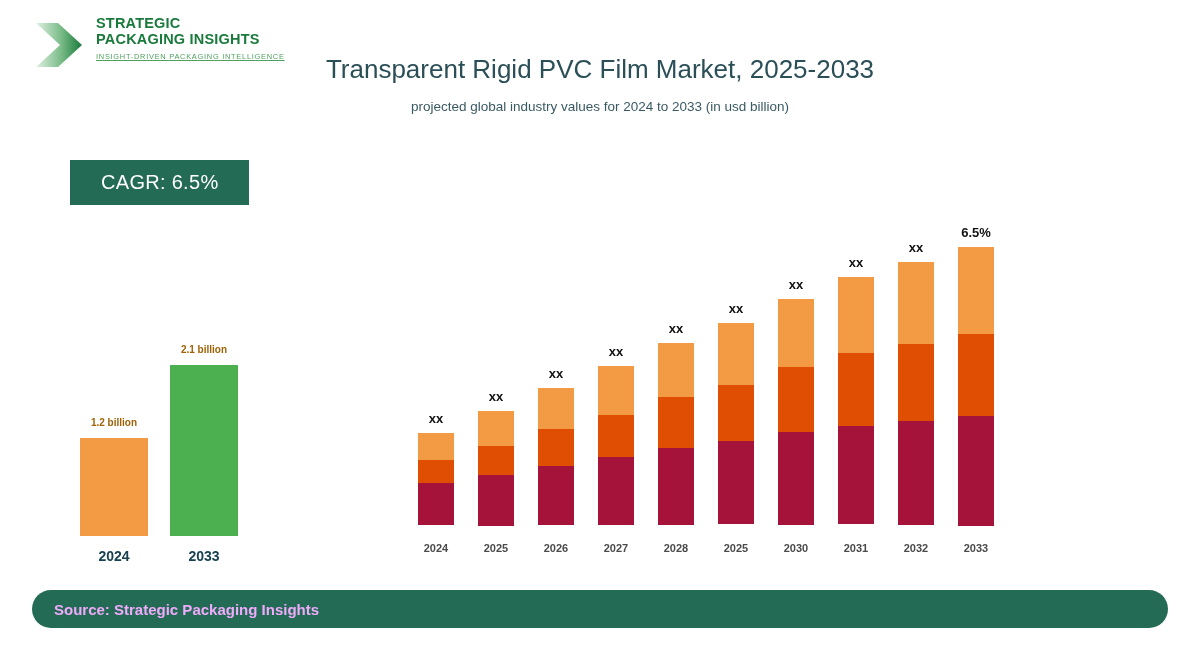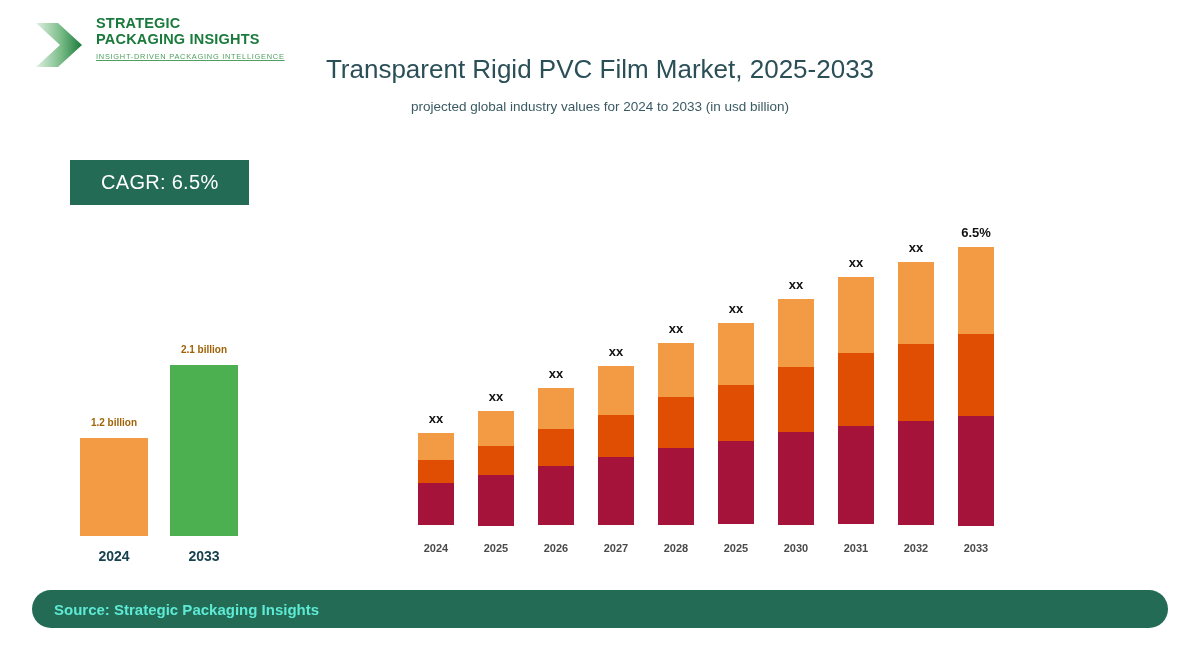--- a/index.html
+++ b/index.html
@@ -65,21 +65,21 @@
   }
   .sb-year{
     position:absolute;bottom:6px;width:48px;text-align:center;
     font-size:11px;font-weight:bold;color:#4a4a4a;
   }
 
   
   #footer{
     position:absolute;left:32px;bottom:22px;
     width:1136px;height:38px;
-    background:#236b55;color:#5eead4;
+    background:#236b55;color:#f0abfc;
     display:flex;align-items:center;justify-content:space-between;
     box-sizing:border-box;padding:0 22px;border-radius:19px;
   }
   #footer-source{font-size:15px;font-weight:bold;}
   #footer-contact{font-size:15px;font-weight:bold;}
 </style>
 </head>
 <body>
 
 <div id="logo">

